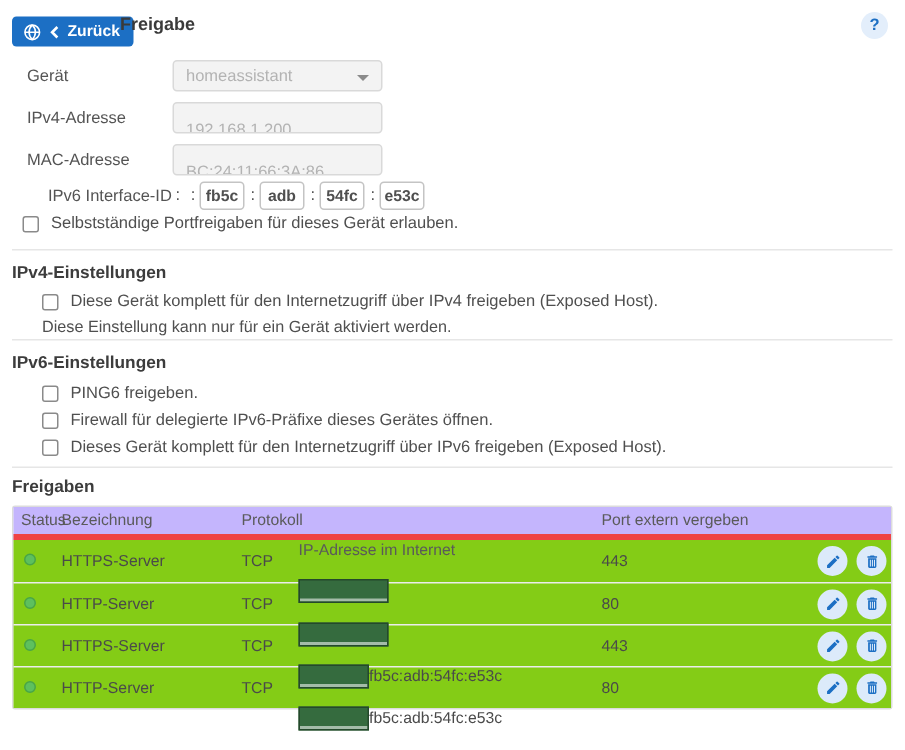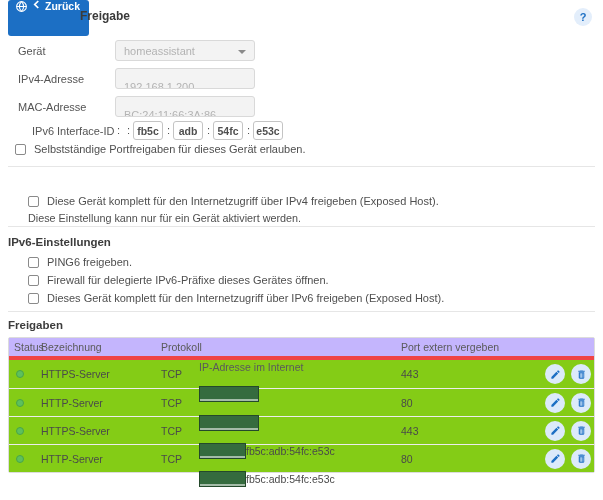--- a/index.html
+++ b/index.html
@@ -1,21 +1,21 @@
 <!DOCTYPE html>
 <html><head>
 <meta charset="utf-8">
 <style>
   * { margin:0; padding:0; box-sizing:border-box; }
   html,body { background:#fff; }
   body { font-family:"Liberation Sans", sans-serif; }
   .page { position:relative; width:603px; height:500px; background:#ffffff; overflow:hidden; }
 
   
-  .back-btn { position:absolute; left:8px; top:0; height:36px; display:flex; gap:5px;
+  .back-btn { position:absolute; left:8px; top:11px; height:20px; display:flex; align-items:center; gap:5px;
               background:#1c6fc4; border:none; border-radius:3px; padding:0 9px 0 7px; cursor:pointer; }
   .back-btn .lbl { color:#fff; font-size:10.5px; font-weight:bold; }
   .back-btn svg { display:block; }
   .page-title { position:absolute; left:80px; top:9px; font-size:12px; font-weight:bold; color:#3a3a3a; }
   .help-btn { position:absolute; right:11px; top:8px; width:18px; height:18px; border-radius:50%;
               background:#e3eefb; color:#1c6fc4; font-size:11px; font-weight:bold; border:none;
               display:flex; align-items:center; justify-content:center; cursor:pointer; }
 
   
   .flabel { position:absolute; left:18px; font-size:11px; color:#545454; }
@@ -115,20 +115,21 @@
   <span class="seg-sep" style="left:247px">:</span>
   <input class="seg" style="left: 253px; text-align: center;" value="e53c">
 
   <div class="cb-row" style="left:15px; top:143px">
     <span class="cb"></span>
     <span class="cb-label">Selbstständige Portfreigaben für dieses Gerät erlauben.</span>
   </div>
 
   <div class="divider" style="top:166px"></div>
 
+  <div class="sec-heading" style="top:176px">IPv4-Einstellungen</div>
   <div class="cb-row" style="left:28px; top:195px">
     <span class="cb"></span>
     <span class="cb-label">Diese Gerät komplett für den Internetzugriff über IPv4 freigeben (Exposed Host).</span>
   </div>
   <div class="note" style="top:212px">Diese Einstellung kann nur für ein Gerät aktiviert werden.</div>
 
   <div class="divider" style="top:226px"></div>
 
   <div class="sec-heading" style="top:236px">IPv6-Einstellungen</div>
   <div class="cb-row" style="left:28px; top:256px">

